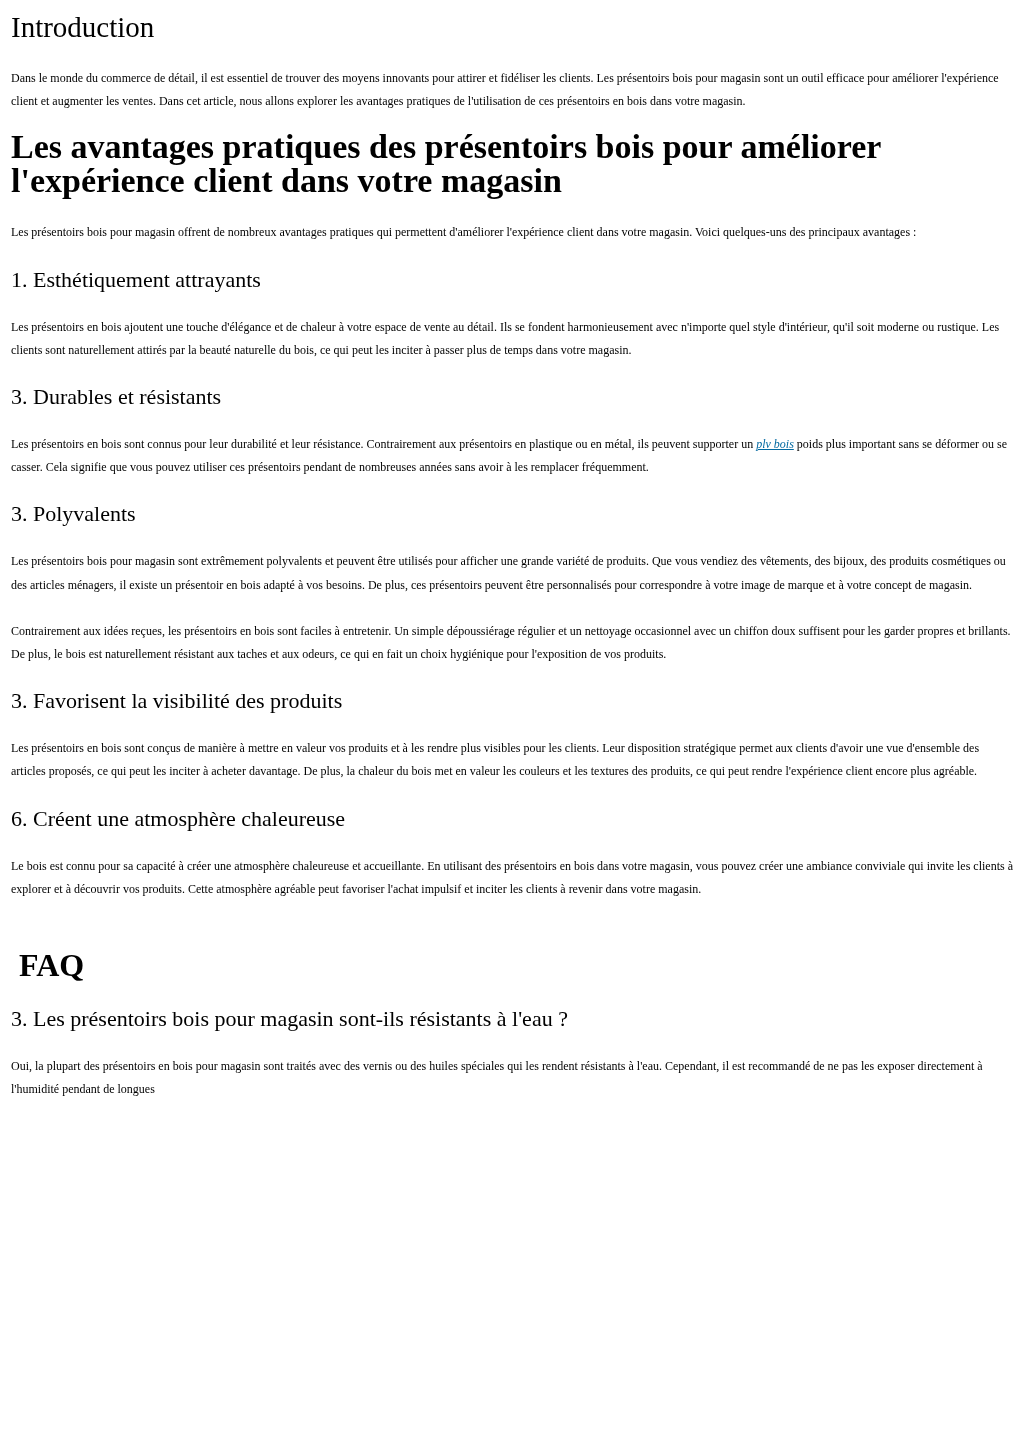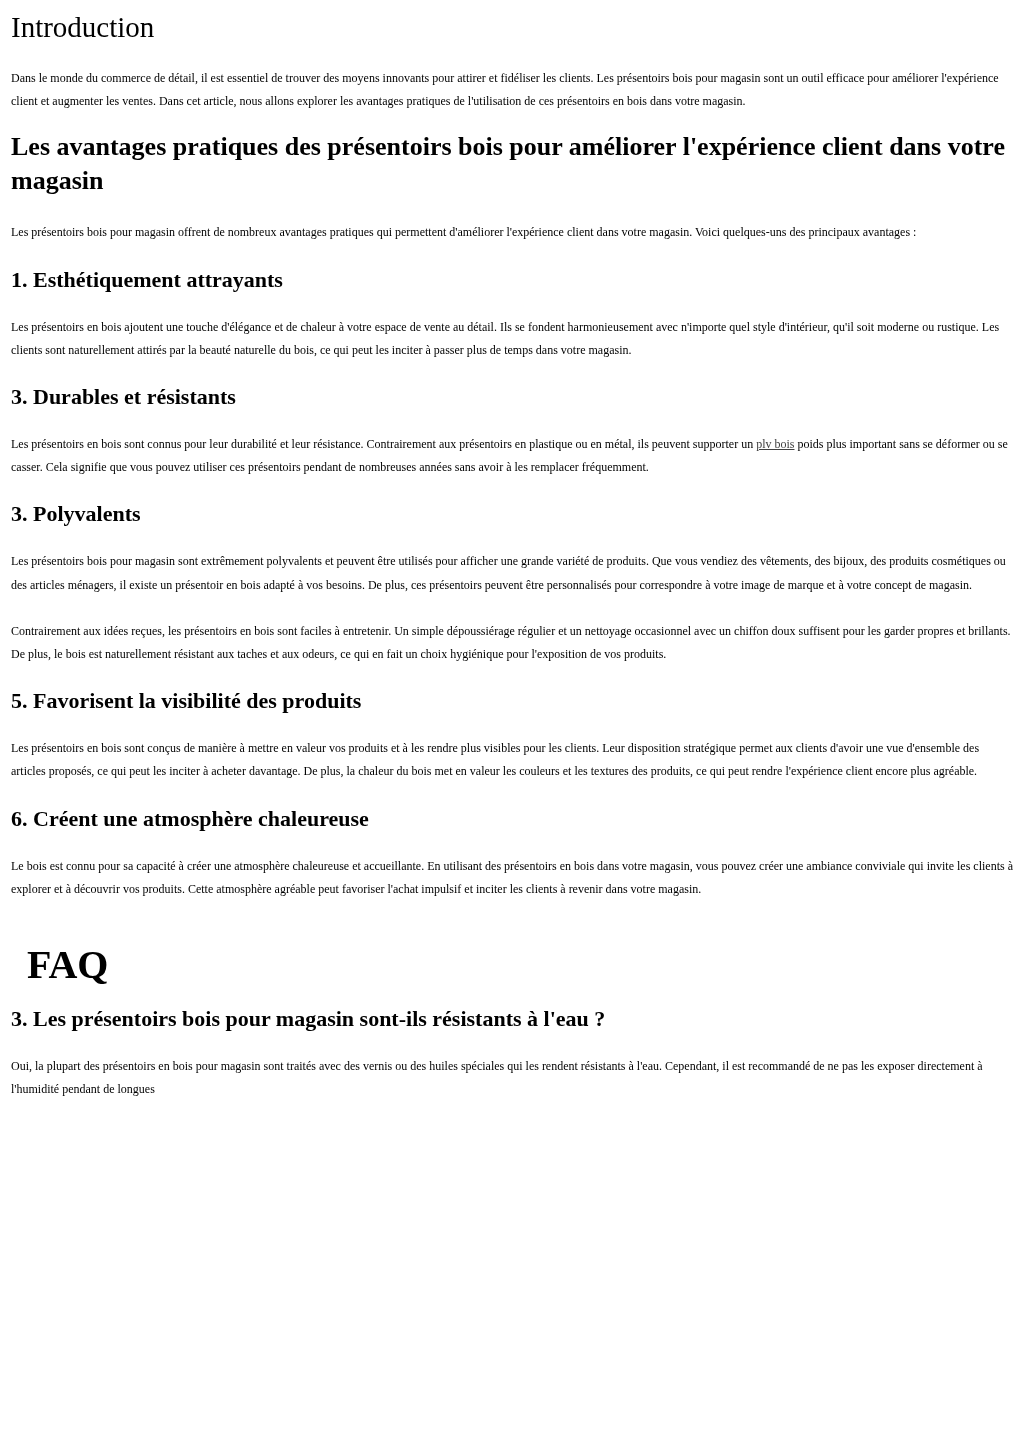--- a/index.html
+++ b/index.html
@@ -17,48 +17,49 @@
     .page {
       padding: 0 11px 0 11px;
     }
     h2.intro {
       font-size: 29px;
       font-weight: normal;
       margin: 10px 0 0 0;
       line-height: 34px;
     }
     h2.main {
-      font-size: 26px;
+      font-size: 34px;
       font-weight: bold;
       margin: 17px 0 0 0;
       line-height: 34px;
     }
     h2.faq {
-      font-size: 40px;
+      font-size: 32px;
       font-weight: bold;
-      margin: 45px 0 0 16px;
+      margin: 45px 0 0 8px;
       line-height: 38px;
     }
     h3 {
       font-size: 22px;
-      font-weight: bold;
+      font-weight: normal;
       margin: 22px 0 0 0;
       line-height: 26px;
     }
     p {
       font-size: 12px;
       line-height: 23.2px;
       margin: 22px 0 0 0;
     }
     p.first {
       margin-top: 23px;
     }
     a {
-      color: #404040;
+      color: #0369a1;
       text-decoration: underline;
+      font-style: italic;
     }
   </style>
 </head>
 <body>
 
 <div class="page">
 
   <h2 class="intro">Introduction</h2>
   <p class="first">Dans le monde du commerce de détail, il est essentiel de trouver des moyens innovants pour attirer et fidéliser les clients. Les présentoirs bois pour magasin sont un outil efficace pour améliorer l'expérience client et augmenter les ventes. Dans cet article, nous allons explorer les avantages pratiques de l'utilisation de ces présentoirs en bois dans votre magasin.</p>
 
@@ -69,21 +70,21 @@
   <p class="first">Les présentoirs en bois ajoutent une touche d'élégance et de chaleur à votre espace de vente au détail. Ils se fondent harmonieusement avec n'importe quel style d'intérieur, qu'il soit moderne ou rustique. Les clients sont naturellement attirés par la beauté naturelle du bois, ce qui peut les inciter à passer plus de temps dans votre magasin.</p>
 
   <h3>3. Durables et résistants</h3>
   <p class="first"><span>Les présentoirs en bois sont connus pour leur durabilité et leur résistance. Contrairement aux présentoirs en plastique ou en métal, ils peuvent supporter un </span><a href="#">plv bois</a><span> poids plus important sans se déformer ou se casser. Cela signifie que vous pouvez utiliser ces présentoirs pendant de nombreuses années sans avoir à les remplacer fréquemment.</span></p>
 
   <h3>3. Polyvalents</h3>
   <p class="first">Les présentoirs bois pour magasin sont extrêmement polyvalents et peuvent être utilisés pour afficher une grande variété de produits. Que vous vendiez des vêtements, des bijoux, des produits cosmétiques ou des articles ménagers, il existe un présentoir en bois adapté à vos besoins. De plus, ces présentoirs peuvent être personnalisés pour correspondre à votre image de marque et à votre concept de magasin.</p>
 
   <p class="first">Contrairement aux idées reçues, les présentoirs en bois sont faciles à entretenir. Un simple dépoussiérage régulier et un nettoyage occasionnel avec un chiffon doux suffisent pour les garder propres et brillants. De plus, le bois est naturellement résistant aux taches et aux odeurs, ce qui en fait un choix hygiénique pour l'exposition de vos produits.</p>
 
-  <h3>5. Favorisent la visibilité des produits</h3>
+  <h3>3. Favorisent la visibilité des produits</h3>
   <p class="first">Les présentoirs en bois sont conçus de manière à mettre en valeur vos produits et à les rendre plus visibles pour les clients. Leur disposition stratégique permet aux clients d'avoir une vue d'ensemble des articles proposés, ce qui peut les inciter à acheter davantage. De plus, la chaleur du bois met en valeur les couleurs et les textures des produits, ce qui peut rendre l'expérience client encore plus agréable.</p>
 
   <h3>6. Créent une atmosphère chaleureuse</h3>
   <p class="first">Le bois est connu pour sa capacité à créer une atmosphère chaleureuse et accueillante. En utilisant des présentoirs en bois dans votre magasin, vous pouvez créer une ambiance conviviale qui invite les clients à explorer et à découvrir vos produits. Cette atmosphère agréable peut favoriser l'achat impulsif et inciter les clients à revenir dans votre magasin.</p>
 
   <h2 class="faq">FAQ</h2>
 
   <h3>3. Les présentoirs bois pour magasin sont-ils résistants à l'eau ?</h3>
   <p class="first">Oui, la plupart des présentoirs en bois pour magasin sont traités avec des vernis ou des huiles spéciales qui les rendent résistants à l'eau. Cependant, il est recommandé de ne pas les exposer directement à l'humidité pendant de longues</p>
 

